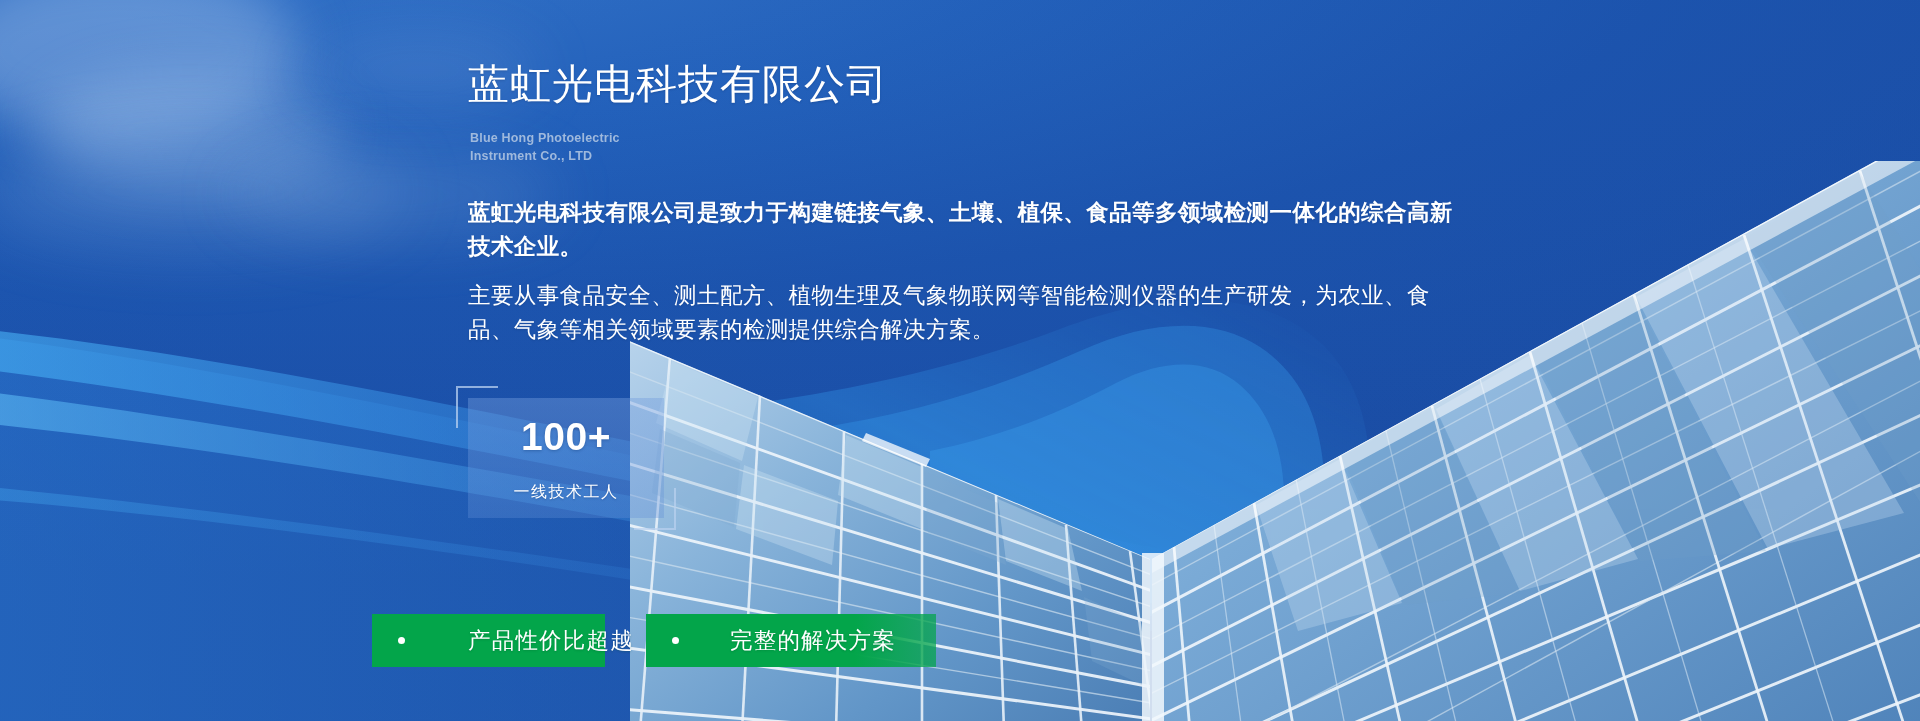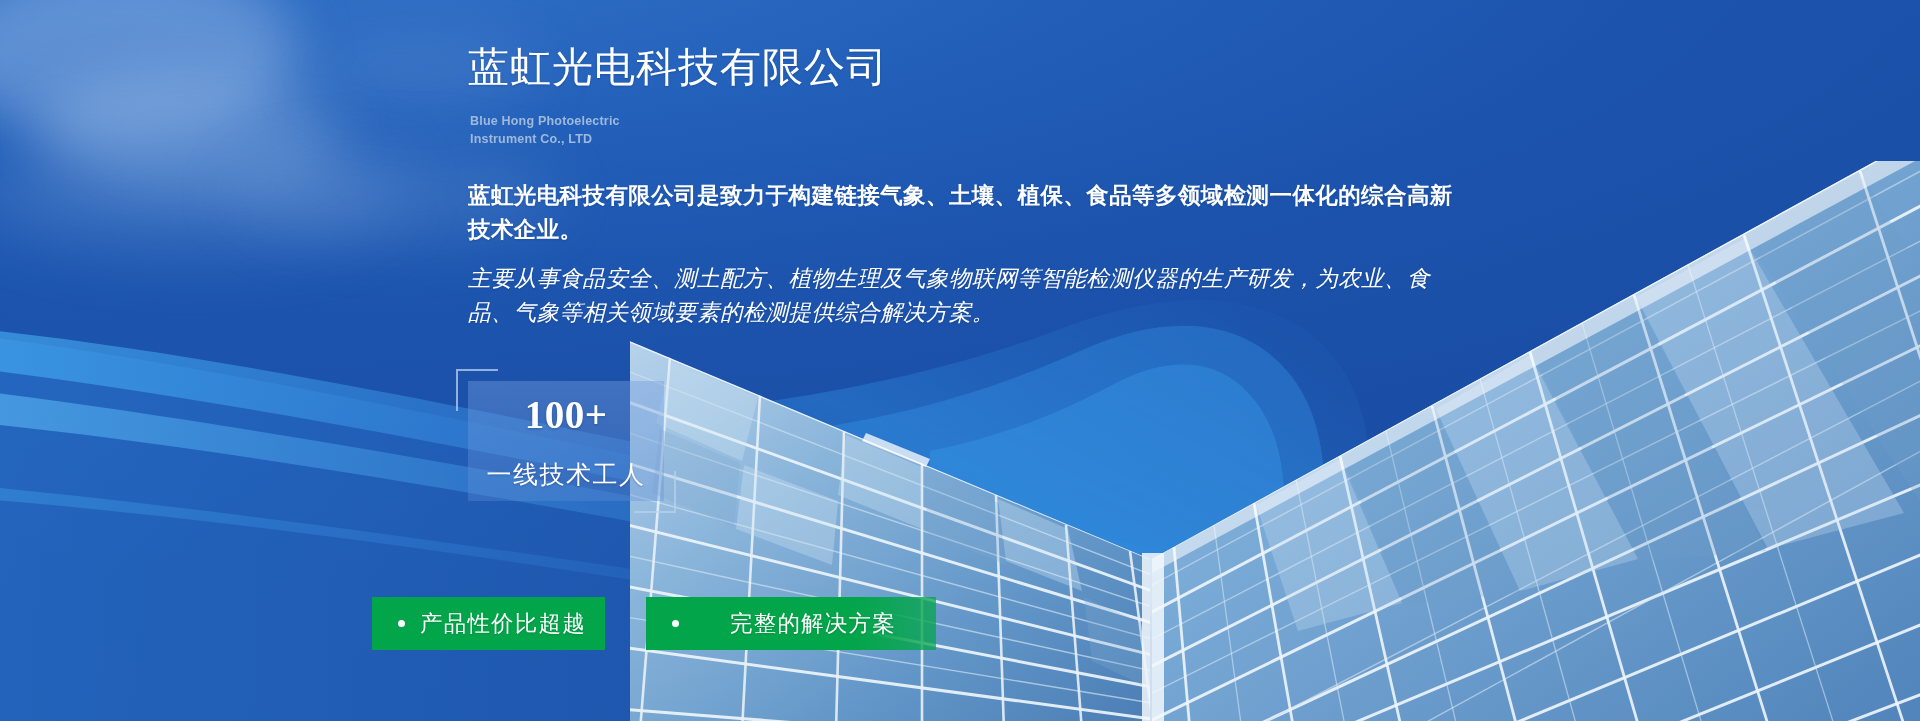--- a/index.html
+++ b/index.html
@@ -31,44 +31,44 @@
 
   
   .waves{position:absolute;left:0;bottom:0;width:1250px;height:480px;overflow:hidden;}
   .waves svg{display:block;}
 
   
   .building{position:absolute;right:0;bottom:0;width:1290px;height:560px;overflow:hidden;}
   .building svg{display:block;}
 
   
-  .content{position:absolute;left:468px;top:0;width:1180px;height:534px;}
+  .content{position:absolute;left:468px;top:17px;width:1180px;height:534px;}
 
   .title{
     position:absolute;left:0;top:44px;
     color:#ffffff;font-size:41px;line-height:1.15;letter-spacing:1px;
     font-weight:400;text-shadow:0 1px 2px rgba(10,40,90,.25);
     white-space:nowrap;
   }
   .subtitle{
     position:absolute;left:2px;top:112px;
     color:#9fb9dd;font-size:12.5px;line-height:1.45;font-weight:600;letter-spacing:.2px;
   }
   .subtitle div{white-space:nowrap;}
 
   .para{
     position:absolute;left:0;width:990px;
     color:#ffffff;font-size:22.5px;line-height:1.52;letter-spacing:.4px;
     text-shadow:0 1px 2px rgba(10,40,90,.22);
   }
   .para-1{top:179px;font-weight:bold;}
-  .para-2{top:262px;font-style:italic;}
-
-  
-  .stats{position:absolute;left:0;top:381px;display:flex;gap:57px;font-family:Liberation Serif, serif;}
+  .para-2{top:262px;}
+
+  
+  .stats{position:absolute;left:0;top:381px;display:flex;gap:57px;}
   .stat{
     position:relative;width:196px;height:120px;
     background:linear-gradient(180deg, rgba(116,158,222,.42) 0%, rgba(96,142,214,.34) 100%);
     display:flex;flex-direction:column;align-items:center;justify-content:center;
   }
   .stat .brk-tl{
     position:absolute;left:-12px;top:-12px;width:40px;height:40px;
     border-left:2px solid rgba(186,210,240,.75);
     border-top:2px solid rgba(186,210,240,.75);
     pointer-events:none;
@@ -77,34 +77,34 @@
     position:absolute;right:-12px;bottom:-12px;width:40px;height:40px;
     border-right:2px solid rgba(186,210,240,.70);
     border-bottom:2px solid rgba(186,210,240,.70);
     pointer-events:none;
   }
   .stat-num{
     color:#ffffff;font-size:39px;font-weight:bold;line-height:1;letter-spacing:.5px;
     text-shadow:0 1px 3px rgba(10,40,90,.3);
   }
   .stat-label{
-    color:#ffffff;font-size:25px;line-height:1;margin-top:28px;letter-spacing:1.5px;
+    color:#ffffff;font-size:16px;line-height:1;margin-top:28px;letter-spacing:1.5px;
     text-shadow:0 1px 2px rgba(10,40,90,.28);
   }
 
   
   .green-bar{
     position:absolute;left:-96px;top:597px;display:flex;align-items:stretch;
   }
   .gseg{
     height:53px;display:flex;align-items:center;
     background:#03a54a;
     padding:0 30px 0 26px;
   }
-  .gseg.seg-1{width:233px;box-sizing:border-box;}
+  .gseg.seg-1{width:233px;box-sizing:border-box;gap:48px;}
   .gseg.seg-2{
     width:290px;box-sizing:border-box;margin-left:41px;
     background:linear-gradient(90deg,#03a54a 0%, #03a54a 72%, rgba(3,165,74,.72) 100%);
     gap:36px;
   }
   .gdot{
     width:7px;height:7px;border-radius:50%;background:#ffffff;flex:0 0 auto;margin-right:15px;
   }
   .gtext{
     color:#ffffff;font-size:22.5px;letter-spacing:1.2px;white-space:nowrap;

